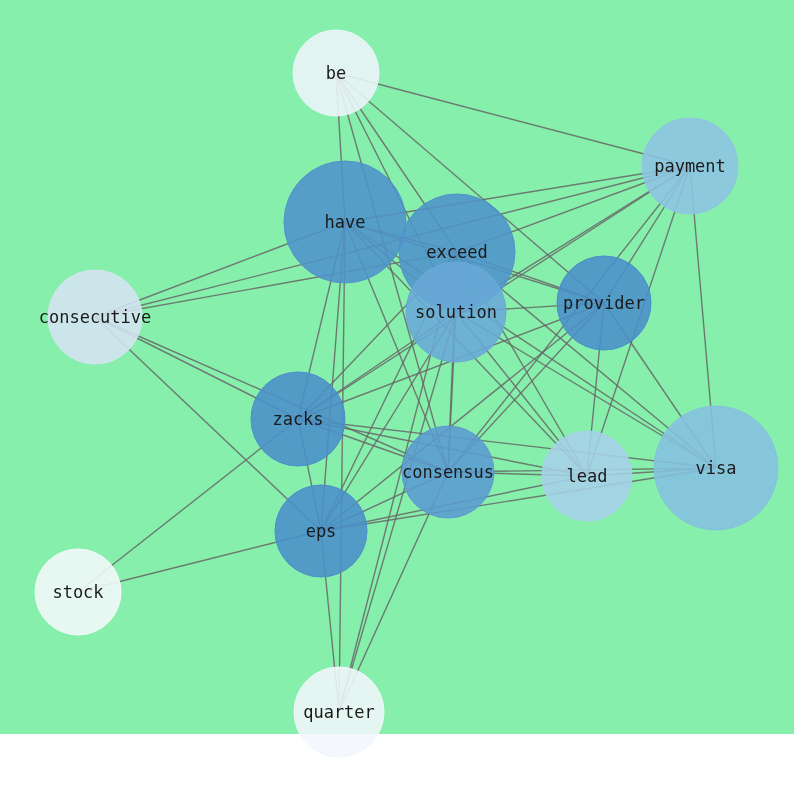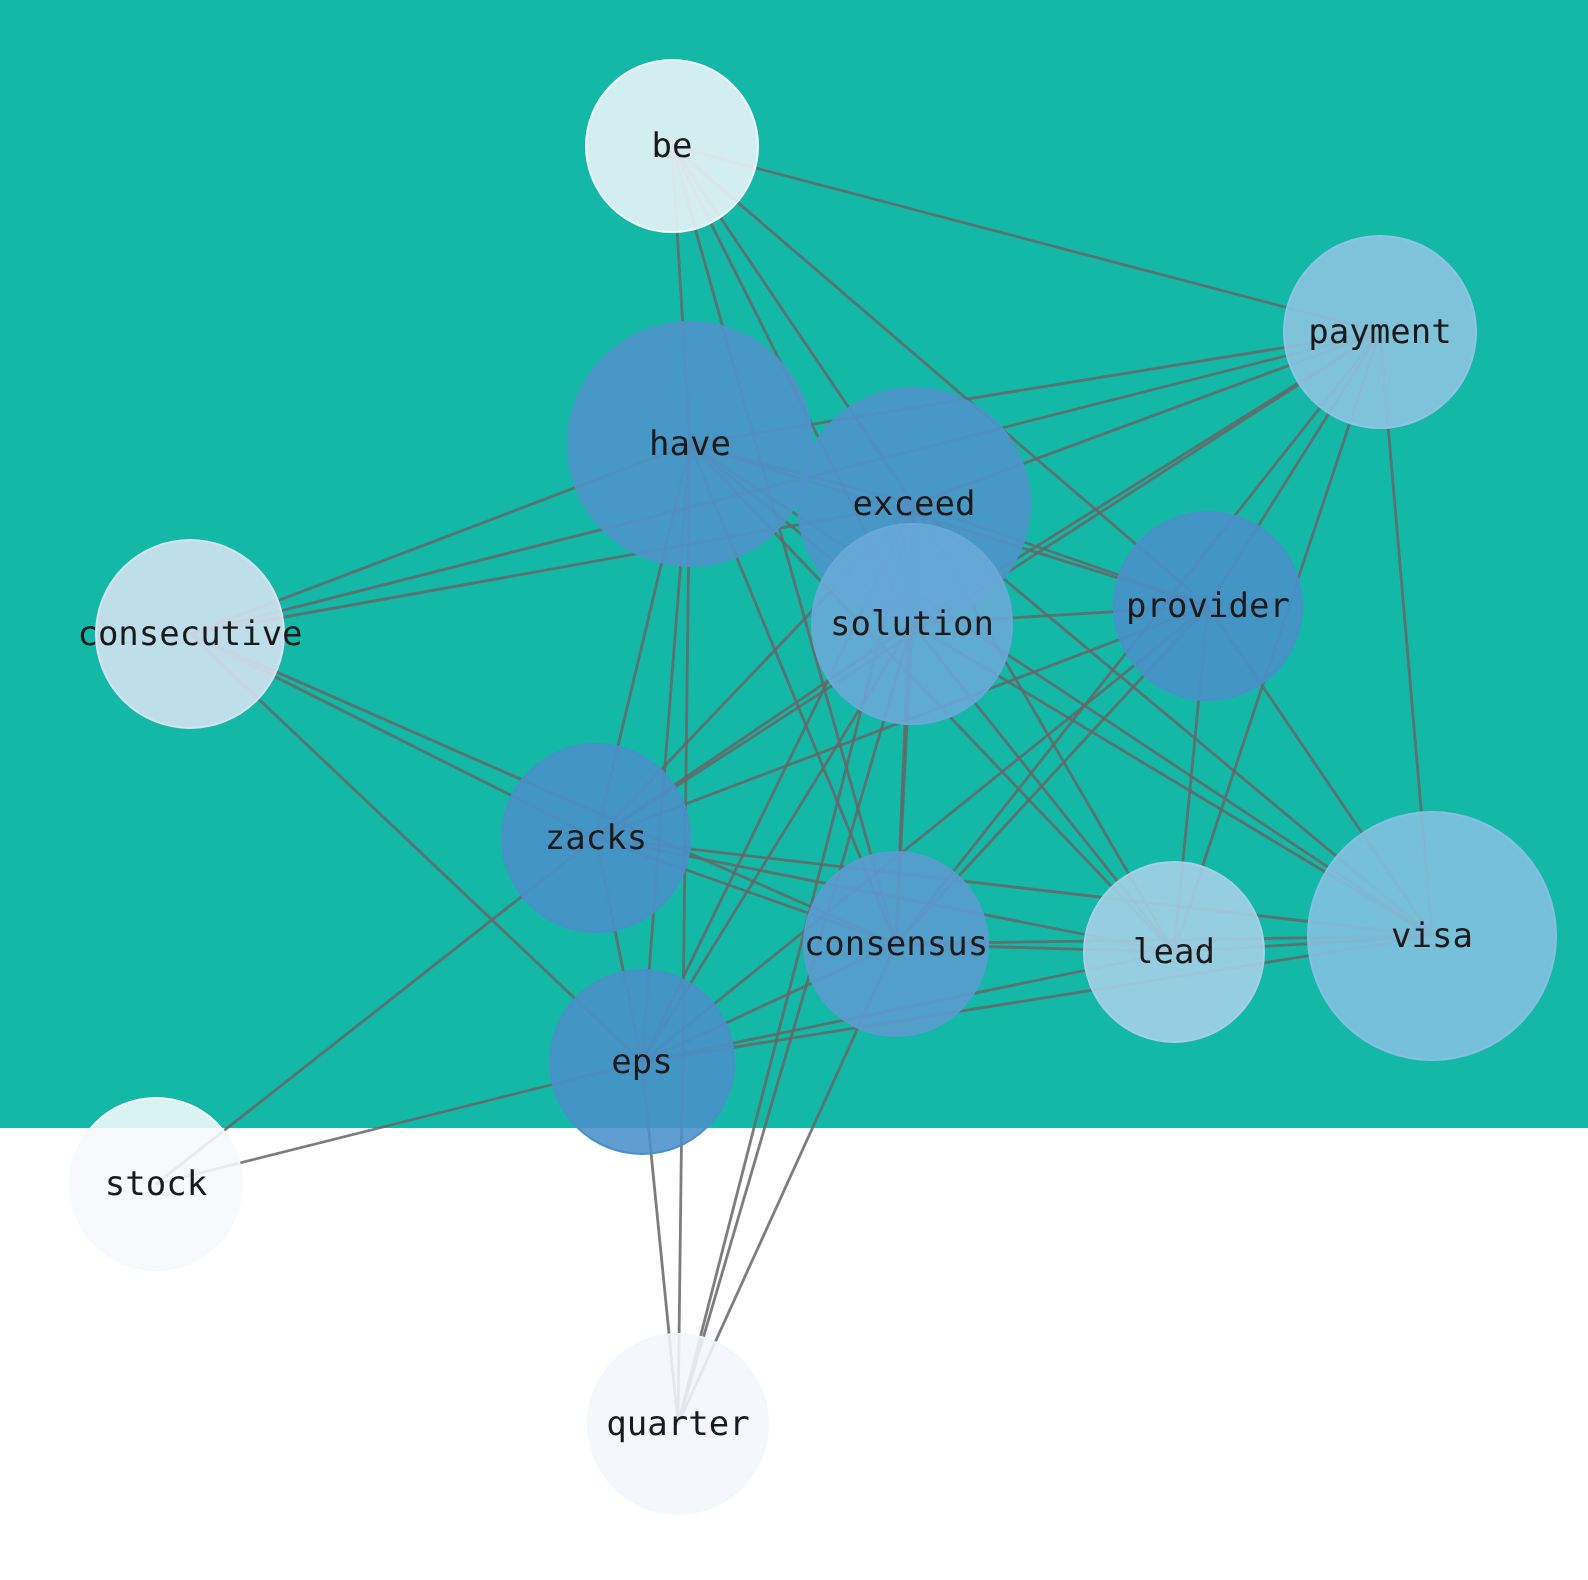--- a/index.html
+++ b/index.html
@@ -10,22 +10,22 @@
   }
   body {
     width: 794px;
     height: 790px;
     overflow: hidden;
     font-family: "DejaVu Sans Mono", "Liberation Mono", monospace;
   }
   #graph-canvas {
     position: relative;
     width: 794px;
-    height: 564px;
-    background: #14b8a6;
+    height: 734px;
+    background: #86efac;
   }
   #graph-svg {
     position: absolute;
     top: 0;
     left: 0;
     width: 794px;
     height: 790px;
     display: block;
   }
   .node-label {

